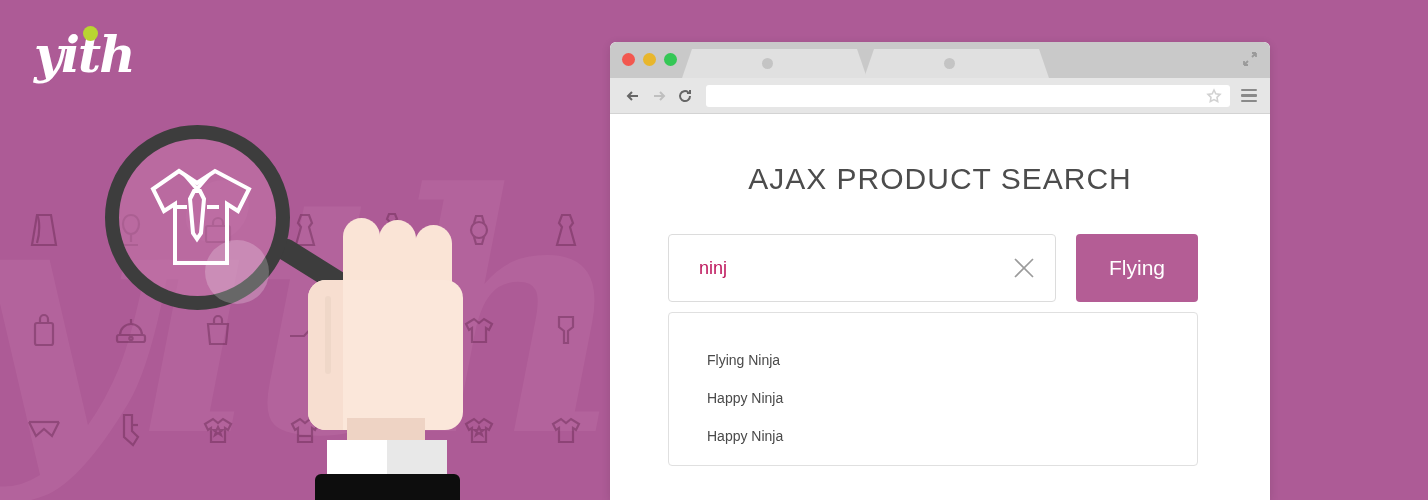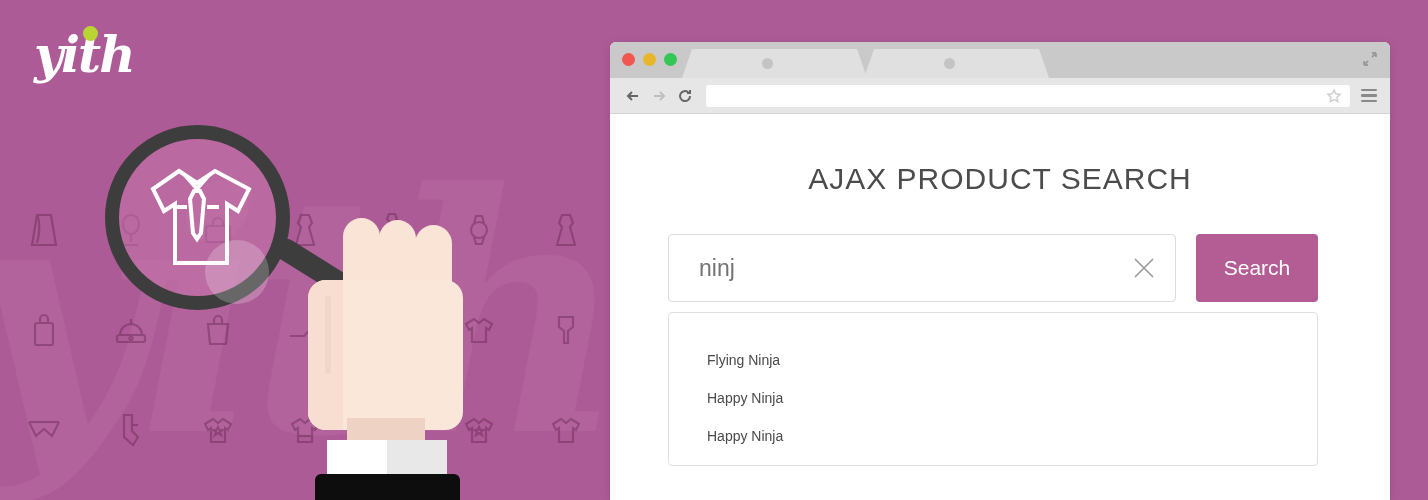--- a/index.html
+++ b/index.html
@@ -93,21 +93,21 @@
     position:absolute; left:10px; top:256px; width:145px; height:46px;
     background:#0d0d0d; border-radius:6px 6px 0 0;
   }
   #hand .seam {
     position:absolute; left:20px; top:78px; width:6px; height:78px;
     background:#efd7c8; border-radius:3px;
   }
 
   
   #browser {
-    position:absolute; left:610px; top:42px; width:780px; height:458px;
+    position:absolute; left:610px; top:42px; width:660px; height:458px;
     background:#ffffff; border-radius:6px 6px 0 0; overflow:hidden;
     box-shadow:0 2px 10px rgba(0,0,0,.12);
   }
   #tabbar {
     position:relative; height:36px; background:#c9c9c9;
     border-radius:6px 6px 0 0;
   }
   #dots { position:absolute; left:12px; top:11px; display:flex; gap:8px; }
   #dots span { width:13px; height:13px; border-radius:50%; display:block; }
   .d-red{background:#f2574f;} .d-yel{background:#e8b62c;} .d-grn{background:#34c755;}
@@ -154,21 +154,21 @@
     text-align:center; font-size:30px; letter-spacing:1px;
     color:#4c4c4c; padding-top:48px; font-weight:400;
   }
   #searchrow {
     display:flex; align-items:flex-start; gap:20px;
     padding:38px 72px 0 58px;
   }
   #inputwrap { position:relative; flex:1; }
   #searchinput {
     width:100%; height:68px; border:1px solid #dcdcdc; border-radius:4px;
-    font-size:23px; color:#737373; padding:0 56px 0 30px;
+    font-size:18px; color:#be185d; padding:0 56px 0 30px;
     font-family:"Liberation Sans", sans-serif; background:#fff; outline:none;
   }
   #clearicon {
     position:absolute; right:20px; top:22px; width:24px; height:24px;
     cursor:pointer;
   }
   #clearicon svg { stroke:#9b9b9b; fill:none; stroke-width:1.7; }
   #searchbtn {
     width:122px; height:68px; background:#b45d95; color:#fff;
     border:none; border-radius:4px; font-size:21px; cursor:pointer;
@@ -415,21 +415,21 @@
 
     <div id="searchrow">
       <div id="inputwrap">
         <input id="searchinput" type="text" value="ninj" style="">
         <span id="clearicon">
           <svg viewBox="0 0 24 24">
               <path d="M3 3l18 18M21 3L3 21"></path>
             </svg>
         </span>
       </div>
-      <button id="searchbtn" style="background: rgb(180, 93, 149);">Search</button>
+      <button id="searchbtn" style="background: rgb(180, 93, 149);">Flying</button>
     </div>
 
     <div id="dropdown">
       <div class="sugg">Flying Ninja</div>
       <div class="sugg">Happy Ninja</div>
       <div class="sugg">Happy Ninja</div>
     </div>
   </div>
 </div>
 

